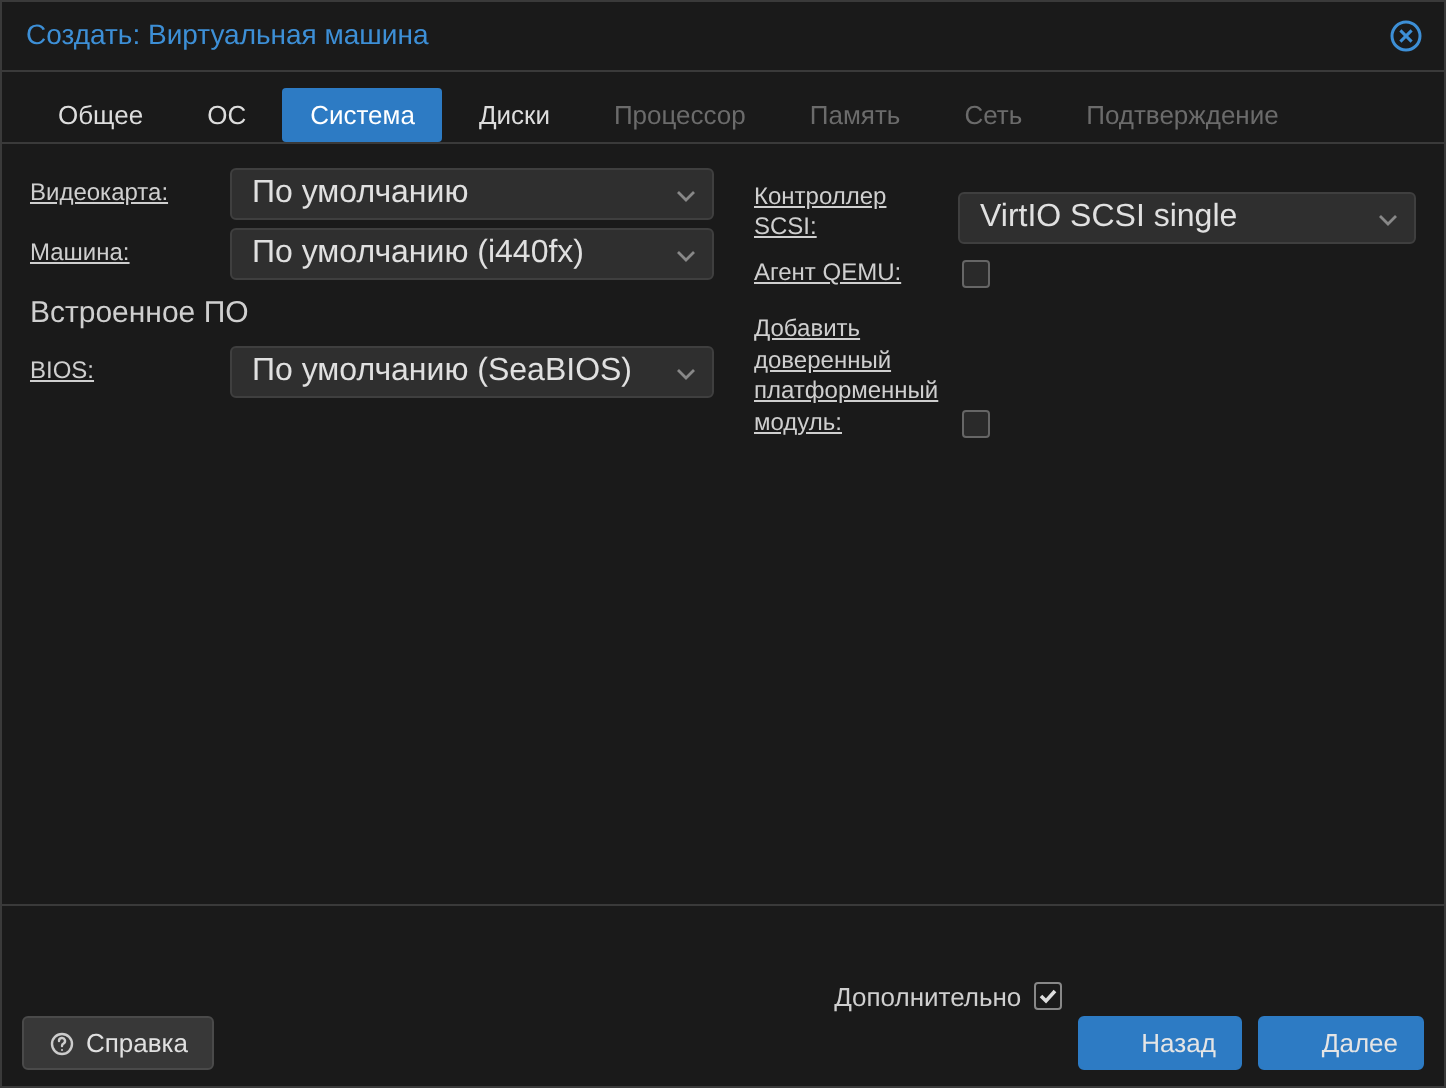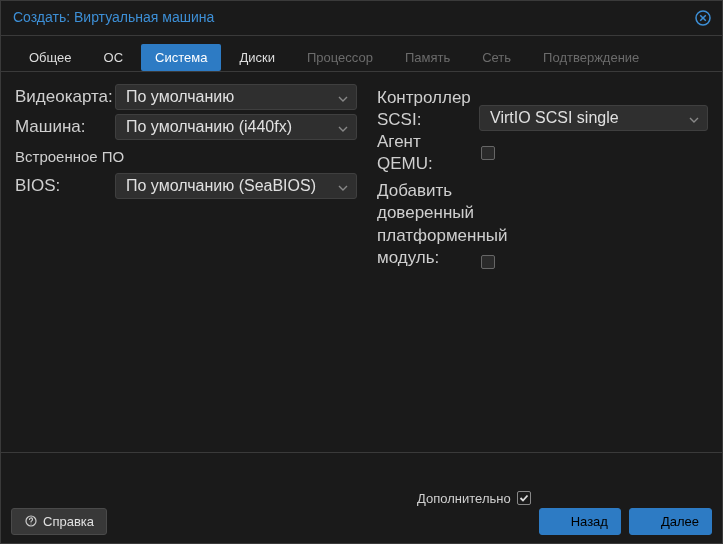--- a/index.html
+++ b/index.html
@@ -74,23 +74,24 @@
   .col.right { flex: 1; }
   .row {
     display: flex;
     align-items: center;
     min-height: 30px;
   }
   .row.tall { align-items: flex-end; padding-top: 5px; min-height: 40px; }
   .label {
     width: 100px;
     color: #cfcfcf;
-    font-size: 17px;
+    font-size: 12px;
     padding-right: 6px;
     line-height: 1.3;
+    text-decoration: underline;
   }
   .col.right .label { width: 102px; }
   .select {
     flex: 1;
     background: #2f2f2f;
     border: 1px solid #3f3f3f;
     border-radius: 3px;
     color: #e0e0e0;
     padding: 5px 24px 5px 10px;
     font-size: 16px;
@@ -135,28 +136,28 @@
   .spacer { flex: 1; }
   .btn {
     background: #383838;
     border: 1px solid #4a4a4a;
     color: #e0e0e0;
     padding: 5px 12px;
     border-radius: 3px;
     font-size: 13px;
     cursor: pointer;
     display: inline-flex;
-    align-items: flex-start;
+    align-items: center;
     gap: 5px;
     margin-top: 47px;
   }
   .btn.primary {
     background: #2d7bc4;
     border-color: #2d7bc4;
-    color: #000000;
+    color: #e5e5e5;
     padding-left: 31px;
   }
   .adv-toggle {
     display: flex;
     align-items: center;
     gap: 6px;
     color: #cfcfcf;
     cursor: pointer;
   }
   .adv-check {

